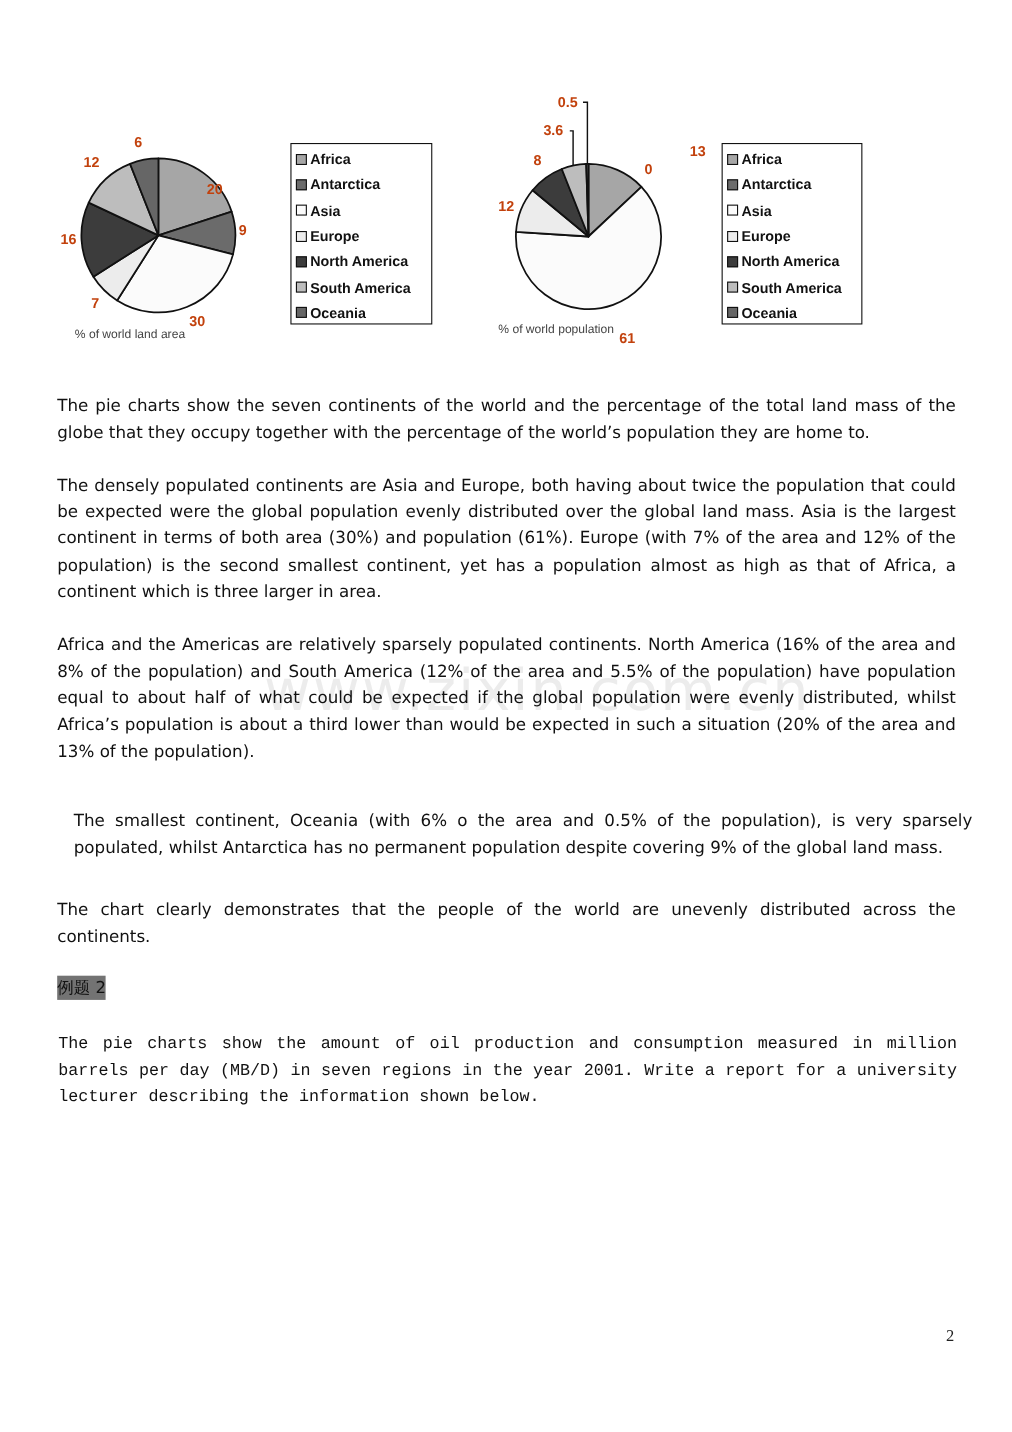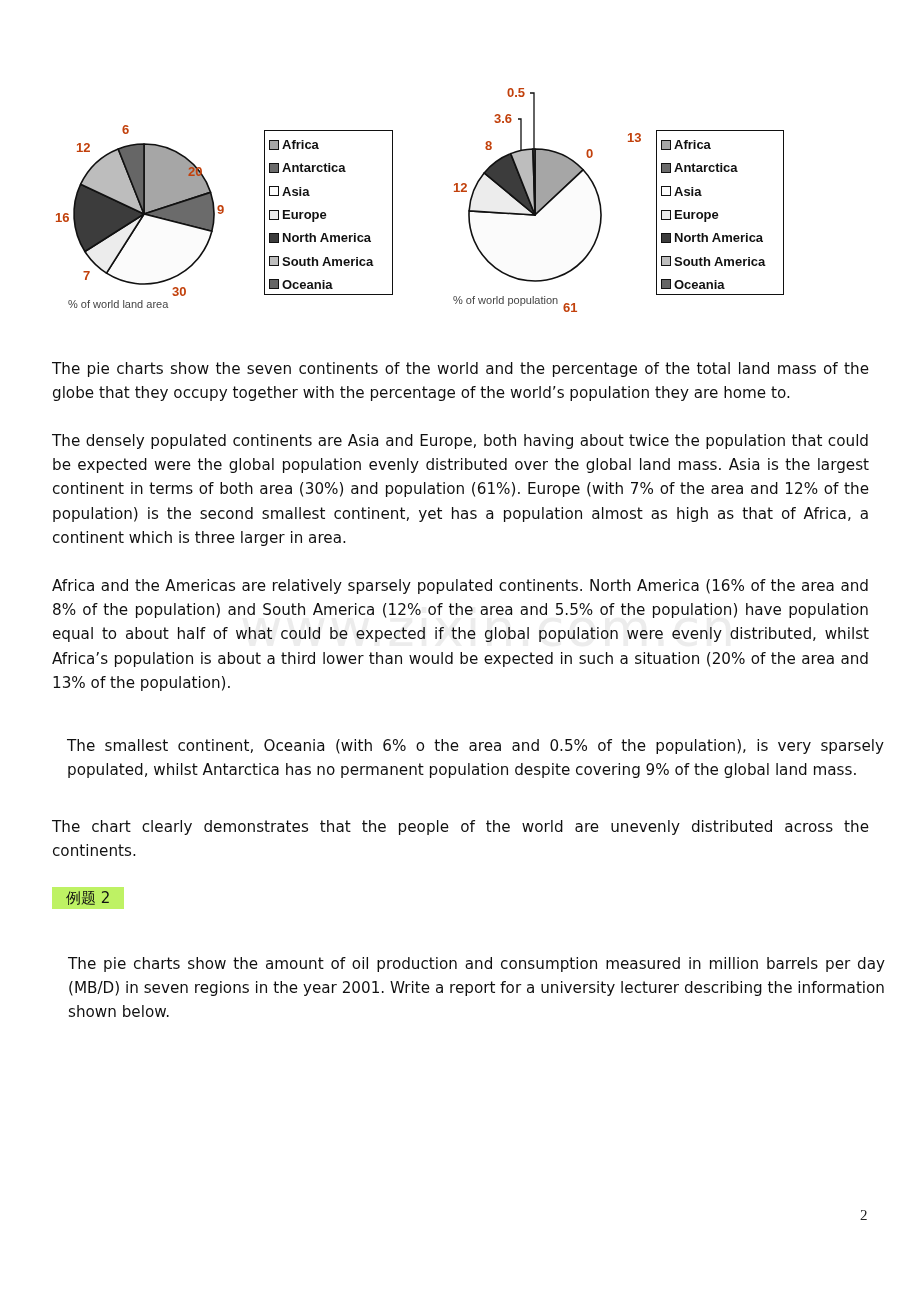--- a/index.html
+++ b/index.html
@@ -5,21 +5,21 @@
   html, body { margin: 0; padding: 0; background: #ffffff; }
   body { width: 920px; height: 1302px; position: relative; overflow: hidden; font-family: "DejaVu Sans", sans-serif; color: #111; }
   .figure { position: absolute; }
   .pie-svg { position: absolute; }
   .pie-label { position: absolute; font-family: "Liberation Sans", sans-serif; font-weight: bold; font-size: 13px; color: #c2410c; }
   .caption { position: absolute; font-family: Liberation Sans, sans-serif; font-size: 11px; color: #444; white-space: nowrap; }
   .legend { position: absolute; border: 1.5px solid #111; background: #fff; padding: 2px 6px 2px 4px; box-sizing: border-box; }
   .legend-item { display: flex; align-items: center; height: 23.3px; font-family: "Liberation Sans", sans-serif; font-weight: bold; font-size: 13px; color: #111; white-space: nowrap; }
   .swatch { width: 10px; height: 10px; border: 1.2px solid #111; margin-right: 3px; box-sizing: border-box; flex: none; }
   .para { position: absolute; left: 52px; width: 817px; font-family: "DejaVu Sans", sans-serif; font-size: 15.2px; line-height: 24.2px; text-align: justify; color: #111; }
-  .heading-ex { position: absolute; left: 52px; top: 887px; background: #bef264; font-size: 15px; line-height: 22px; padding: 0 14px; font-family: "DejaVu Sans", sans-serif; }
+  .heading-ex { position: absolute; left: 52px; top: 887px; background: #737373; font-size: 15px; line-height: 22px; padding: 0 0; font-family: "DejaVu Sans", sans-serif; }
   .watermark { position: absolute; left: 240px; top: 598px; font-family: "DejaVu Sans", sans-serif; font-size: 52px; color: rgba(200,200,200,0.35); letter-spacing: 2px; pointer-events: none; }
   .page-number { position: absolute; left: 860px; top: 1207px; font-family: "Liberation Serif", serif; font-size: 15px; color: #222; }
 </style>
 </head>
 <body>
 
 <div class="figure" style="left:0;top:0;width:420px;height:330px;">
   <svg class="pie-svg" style="left:72px;top:142px;" width="144" height="144" viewBox="-72 -72 144 144">
     <g stroke="#111" stroke-width="1.6" stroke-linejoin="round">
 
@@ -145,15 +145,15 @@
 <div class="watermark">www.zixin.com.cn</div>
 
 <p class="para" style="top:357px;margin:0;">The pie charts show the seven continents of the world and the percentage of the total land mass of the globe that they occupy together with the percentage of the world’s population they are home to.</p>
 <p class="para" style="top:429px;margin:0;">The densely populated continents are Asia and Europe, both having about twice the population that could be expected were the global population evenly distributed over the global land mass. Asia is the largest continent in terms of both area (30%) and population (61%). Europe (with 7% of the area and 12% of the population) is the second smallest continent, yet has a population almost as high as that of Africa, a continent which is three larger in area.</p>
 <p class="para" style="top:574px;margin:0;">Africa and the Americas are relatively sparsely populated continents. North America (16% of the area and 8% of the population) and South America (12% of the area and 5.5% of the population) have population equal to about half of what could be expected if the global population were evenly distributed, whilst Africa’s population is about a third lower than would be expected in such a situation (20% of the area and 13% of the population).</p>
 <p class="para" style="top:719px;margin:15px;">The smallest continent, Oceania (with 6% o the area and 0.5% of the population), is very sparsely populated, whilst Antarctica has no permanent population despite covering 9% of the global land mass.</p>
 <p class="para" style="top:815px;margin:0;">The chart clearly demonstrates that the people of the world are unevenly distributed across the continents.</p>
 
 <div class="heading-ex">例题 2</div>
 
-<p class="para" style="top:936px;margin:16px;">The pie charts show the amount of oil production and consumption measured in million barrels per day (MB/D) in seven regions in the year 2001. Write a report for a university lecturer describing the information shown below.</p>
+<p class="para" style="top:936px;margin:1px;font-family:Liberation Mono, monospace;">The pie charts show the amount of oil production and consumption measured in million barrels per day (MB/D) in seven regions in the year 2001. Write a report for a university lecturer describing the information shown below.</p>
 
 <div class="page-number">2</div>
 
 </body></html>

